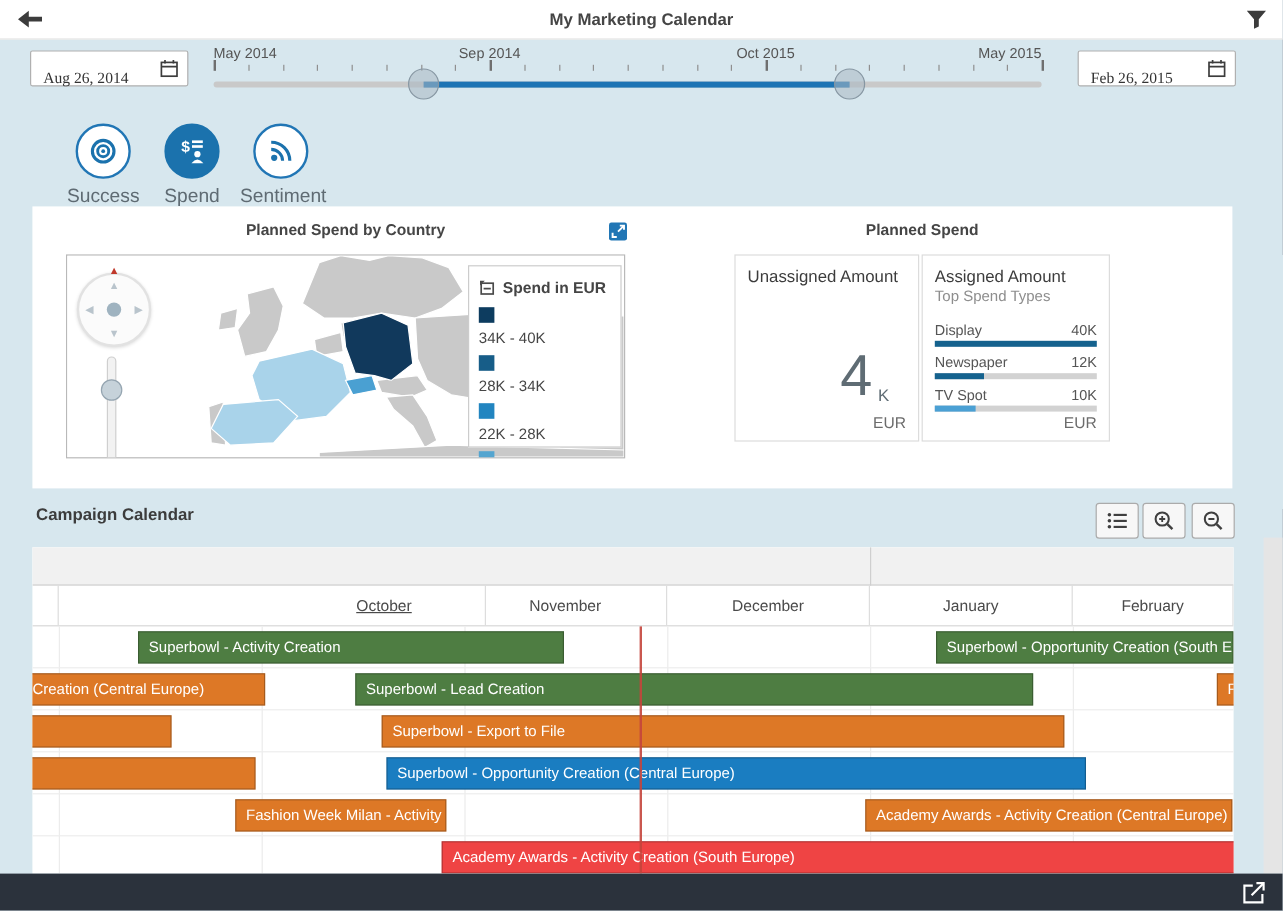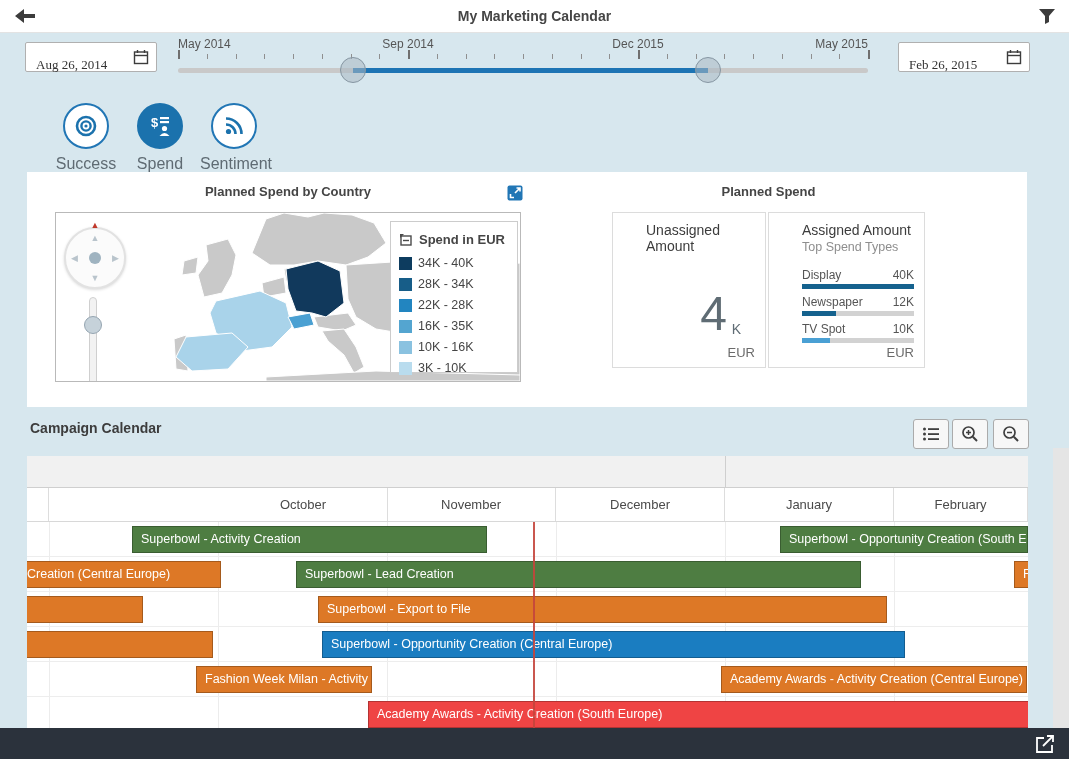--- a/index.html
+++ b/index.html
@@ -48,24 +48,24 @@
   .compass .c{position:absolute;left:50%;top:50%;transform:translate(-50%,-50%);width:12px;height:12px;
               border-radius:50%;background:#9fb3c0;}
   .compass .a{position:absolute;color:#b9c4cc;font-size:9px;}
   .zoomslider{position:absolute;left:33px;top:84px;width:8px;height:96px;background:#f2f2f2;border:1px solid #cfcfcf;
               border-radius:4px;box-sizing:border-box;}
   .zoomslider .knob{position:absolute;left:-6px;top:18px;width:18px;height:18px;border-radius:50%;
               background:#c6d2da;border:1px solid #95a5b1;box-sizing:border-box;cursor:pointer;}
   .legend{position:absolute;right:2px;top:8px;width:128px;height:152px;background:#fff;border:1px solid #ccc;
           box-sizing:border-box;padding:8px 6px 0 8px;}
   .legend-title{font-size:13px;font-weight:bold;color:#454545;margin:2px 0 9px 0;display:flex;align-items:center;gap:6px;}
-  .legend-row{display:flex;align-items:center;gap:6px;margin-bottom:7px;cursor:pointer;}
+  .legend-row{display:flex;align-items:flex-start;gap:6px;margin-bottom:7px;cursor:pointer;flex-direction:column;}
   .legend-swatch{width:13px;height:13px;flex:0 0 13px;}
   .legend-text{font-size:12.5px;color:#454545;}
-  .tile{position:absolute;top:40px;height:156px;background:#fff;border:1px solid #dcdcdc;box-sizing:border-box;padding-left:23px;}
+  .tile{position:absolute;top:40px;height:156px;background:#fff;border:1px solid #dcdcdc;box-sizing:border-box;}
   .tile-label{font-size:14px;color:#3c3c3c;margin:9px 0 0 10px;}
   .tile-sublabel{font-size:12.5px;color:#8e8e8e;margin:2px 0 0 10px;}
   .big-num{position:absolute;right:38px;bottom:26px;font-size:48px;color:#5f6c74;}
   .big-unit{position:absolute;right:24px;bottom:30px;font-size:14px;color:#5f6c74;}
   .tile-cur{position:absolute;right:10px;bottom:7px;font-size:13px;color:#6b6b6b;}
   .sbar{position:relative;margin:0 10px 6px 10px;}
   .sbar-top{display:flex;justify-content:space-between;font-size:12px;color:#555;margin-bottom:2px;}
   .sbar-track{height:5px;background:#d2d2d2;}
   .sbar-fill{height:5px;}
   
@@ -130,21 +130,21 @@
         <line x1="4.5" y1="1" x2="4.5" y2="4" stroke="#3c3c3c" stroke-width="1.4"></line>
         <line x1="11.5" y1="1" x2="11.5" y2="4" stroke="#3c3c3c" stroke-width="1.4"></line>
       </svg>
     </span>
   </div>
   <div class="tl">
       <div class="tl-label first" style="left: 178px;">May 2014</div>
       <div class="tick major" style="left: 178px;"></div>
       <div class="tl-label" style="left: 408px;">Sep 2014</div>
       <div class="tick major" style="left: 408px;"></div>
-      <div class="tl-label" style="left: 638px;">Dec 2015</div>
+      <div class="tl-label" style="left: 638px;">Oct 2015</div>
       <div class="tick major" style="left: 638px;"></div>
       <div class="tl-label last" style="left: 868px;">May 2015</div>
       <div class="tick major" style="left: 868px;"></div>
       <div class="tick" style="left: 206.75px;"></div>
       <div class="tick" style="left: 235.5px;"></div>
       <div class="tick" style="left: 264.25px;"></div>
       <div class="tick" style="left: 293px;"></div>
       <div class="tick" style="left: 321.75px;"></div>
       <div class="tick" style="left: 350.5px;"></div>
       <div class="tick" style="left: 379.25px;"></div>
@@ -359,35 +359,35 @@
       <line x1="5" y1="7.5" x2="10" y2="7.5" stroke="#3f3f3f" stroke-width="1.5"></line>
     </svg>
   </div>
 
   <div class="gantt">
     <div class="year-row">
       <div class="year-div" style="left: 698px;"></div>
     </div>
     <div class="month-row">
         <div class="month-cell" style="left: 0px; width: 22px;"></div>
-        <div class="month-cell" style="left: 192px; width: 169px;">October</div>
+        <div class="month-cell" style="left: 209px; width: 169px; text-decoration: underline;">October</div>
         <div class="month-cell" style="left: 360px; width: 169px;">November</div>
         <div class="month-cell" style="left: 529px; width: 169px;">December</div>
         <div class="month-cell" style="left: 698px; width: 169px;">January</div>
         <div class="month-cell" style="left: 867px; width: 134px;">February</div>
       </div>
     <div class="rows">
         <div class="gridline" style="left: 22px;"></div>
         <div class="gridline" style="left: 191px;"></div>
         <div class="gridline" style="left: 360px;"></div>
         <div class="gridline" style="left: 529px;"></div>
         <div class="gridline" style="left: 698px;"></div>
         <div class="gridline" style="left: 867px;"></div>
         <div class="g-row" style="top: 0px;">
-          <div class="g-bar" title="Superbowl - Activity Creation" style="left: 88px; width: 355px; background: rgb(78, 125, 66); margin-left: 17px;">Superbowl - Activity Creation</div>
+          <div class="g-bar" title="Superbowl - Activity Creation" style="left: 88px; width: 355px; background: rgb(78, 125, 66);">Superbowl - Activity Creation</div>
           <div class="g-bar" title="Superbowl - Opportunity Creation (South Eu" style="left: 753px; width: 248px; background: rgb(78, 125, 66);">Superbowl - Opportunity Creation (South Eu</div>
         </div>
         <div class="g-row" style="top: 35px;">
           <div class="g-bar" title="Creation (Central Europe)" style="left: -9px; width: 203px; background: rgb(221, 120, 38);">Creation (Central Europe)</div>
           <div class="g-bar" title="Superbowl - Lead Creation" style="left: 269px; width: 565px; background: rgb(78, 125, 66);">Superbowl - Lead Creation</div>
           <div class="g-bar" title="F" style="left: 987px; width: 20px; background: rgb(221, 120, 38);">F</div>
         </div>
         <div class="g-row" style="top: 70px;">
           <div class="g-bar" title="" style="left: -9px; width: 125px; background: rgb(221, 120, 38);"></div>
           <div class="g-bar" title="Superbowl - Export to File" style="left: 291px; width: 569px; background: rgb(221, 120, 38);">Superbowl - Export to File</div>

